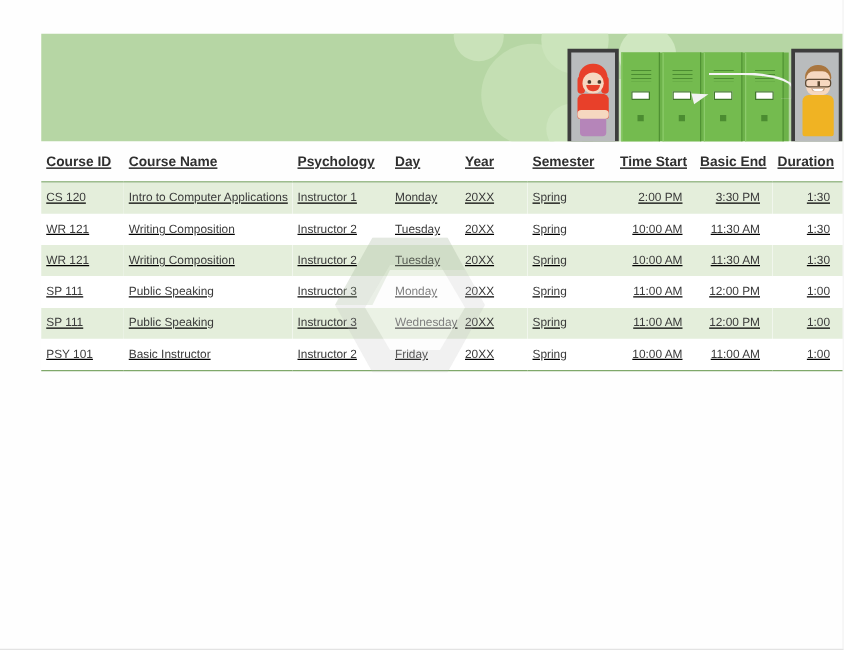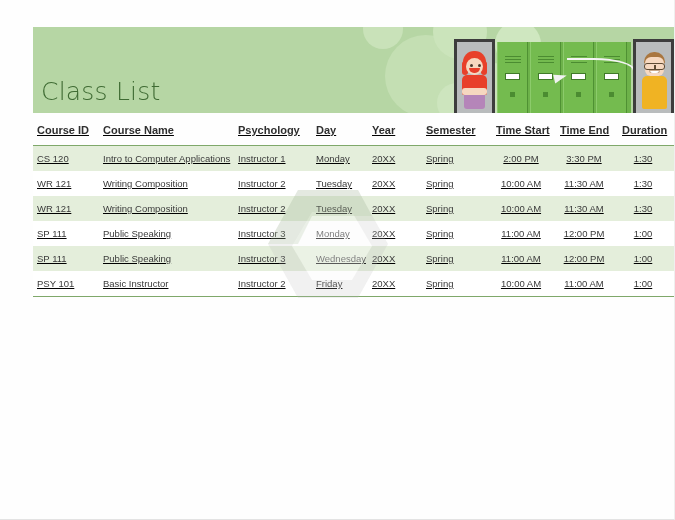--- a/index.html
+++ b/index.html
@@ -252,21 +252,21 @@
   .col-id       { width: 66px; }
   .col-name     { width: 135px; }
   .col-instr    { width: 78px; }
   .col-day      { width: 56px; }
   .col-year     { width: 54px; }
   .col-sem      { width: 70px; }
   .col-start    { width: 64px; }
   .col-end      { width: 62px; }
   .col-dur      { width: 56px; }
 
-  .num { text-align: center; padding-right: 10px; }
+  .num { text-align: right; padding-right: 10px; }
   th.num { text-align: left; padding-right: 10px; }
 
   
   .watermark {
     position: absolute;
     left: 268px;
     top: 190px;
     width: 120px;
     height: 108px;
     opacity: 0.38;
@@ -279,21 +279,20 @@
 <div class="page">
 
   <div class="banner">
     <div class="bubble b1"></div>
     <div class="bubble b2"></div>
     <div class="bubble b3"></div>
     <div class="bubble b4"></div>
     <div class="bubble b5"></div>
     <div class="bubble b6"></div>
 
-    <div class="banner-title">Class List</div>
 
     <div class="illustration">
 
       <div class="door left">
         <div class="door-inner">
           <div class="person">
             <div class="hair-girl"></div>
             <div class="hair-girl-side-l"></div>
             <div class="hair-girl-side-r"></div>
             <div class="head-girl"></div>
@@ -365,21 +364,21 @@
       </colgroup>
       <thead>
         <tr>
           <th>Course ID</th>
           <th>Course Name</th>
           <th>Psychology</th>
           <th>Day</th>
           <th>Year</th>
           <th>Semester</th>
           <th class="num">Time Start</th>
-          <th class="num">Time End</th>
+          <th class="num">Basic End</th>
           <th class="num">Duration</th>
         </tr>
       </thead>
       <tbody>
         <tr>
           <td>CS 120</td>
           <td>Intro to Computer Applications</td>
           <td>Instructor 1</td>
           <td>Monday</td>
           <td>20XX</td>

